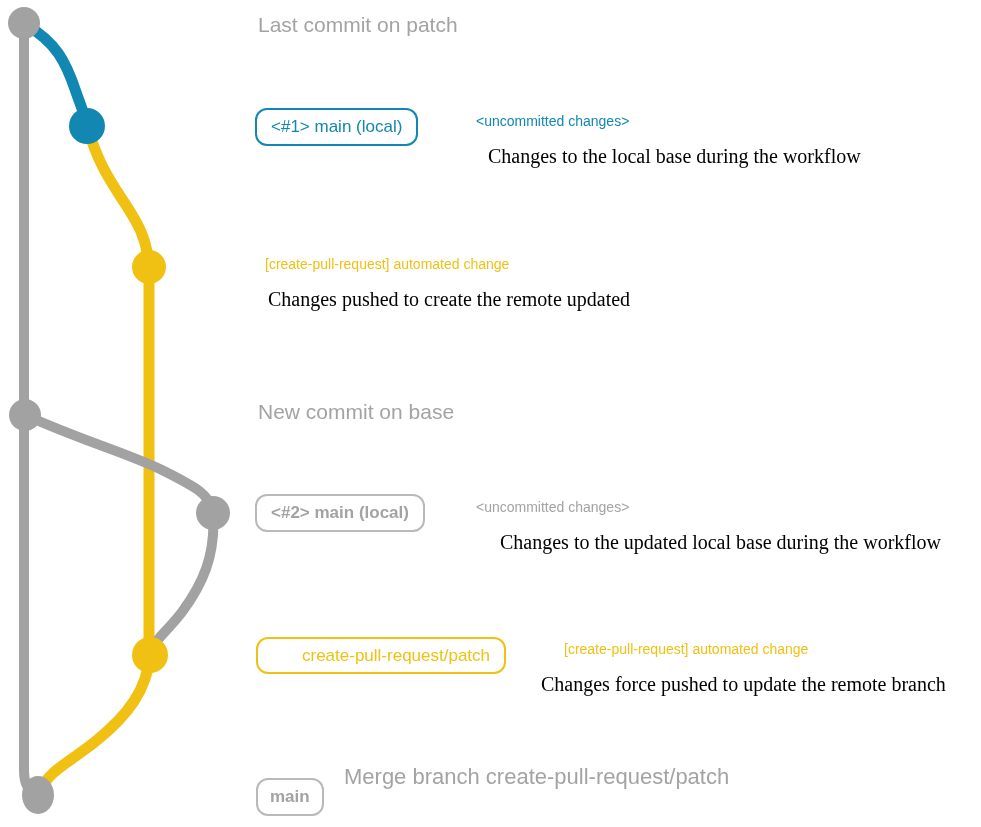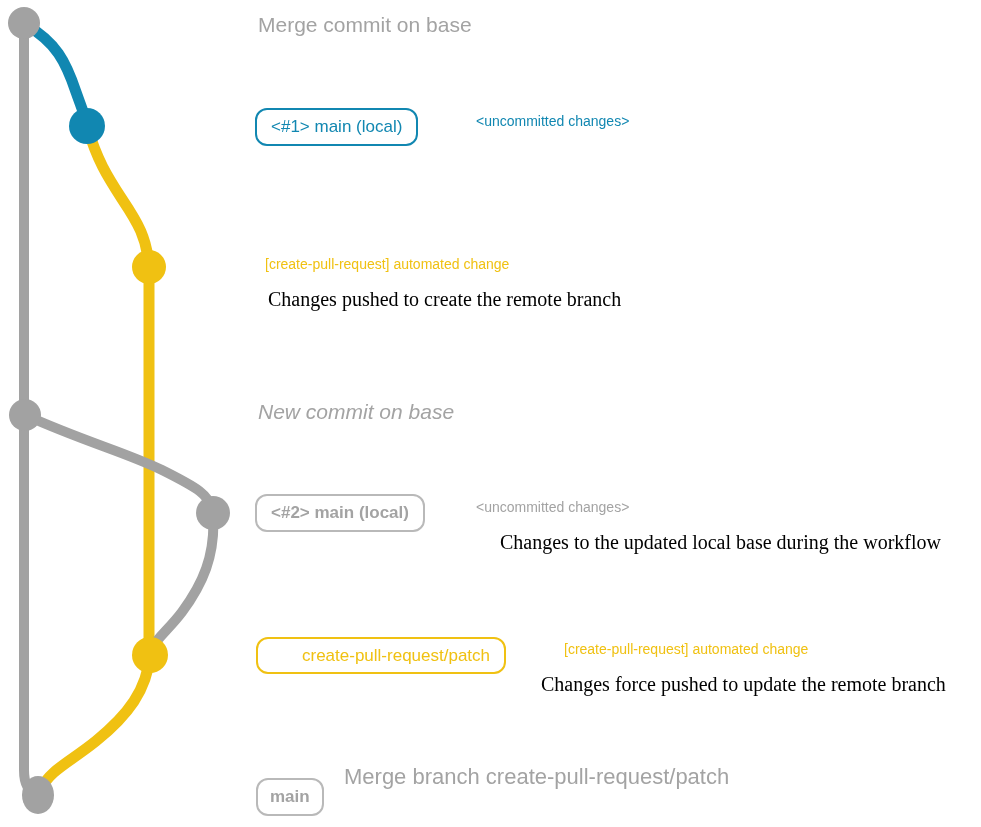--- a/index.html
+++ b/index.html
@@ -48,31 +48,32 @@
 
     <circle cx="24" cy="23" r="16" fill="var(--gray)"></circle>
     <circle cx="25" cy="415" r="16" fill="var(--gray)"></circle>
     <circle cx="213" cy="513" r="17" fill="var(--gray)"></circle>
     <circle cx="87" cy="126" r="18" fill="var(--blue)"></circle>
     <circle cx="149" cy="267" r="17" fill="var(--yellow)"></circle>
     <circle cx="150" cy="655" r="18" fill="var(--yellow)"></circle>
     <ellipse cx="38" cy="795" rx="16" ry="19" fill="var(--gray)"></ellipse>
   </svg>
 
-  <div class="lbl gray-text" style="left:258px;top:13px;">Merge commit on base</div>
+  <div class="lbl gray-text" style="left:258px;top:13px;">Last commit on patch</div>
 
   <div class="badge blue-badge" style="left:255px;top:108px;">
     <span>&lt;#1&gt; main (local)</span>
   </div>
   <div class="heading blue-text" style="left:476px;top:113px;">&lt;uncommitted changes&gt;</div>
+  <div class="desc" style="left:488px;top:145px;">Changes to the local base during the workflow</div>
 
   <div class="heading yellow-text" style="left:253px;top:256px;">[create-pull-request] automated change</div>
-  <div class="desc" style="left:268px;top:288px;">Changes pushed to create the remote branch</div>
+  <div class="desc" style="left:268px;top:288px;">Changes pushed to create the remote updated</div>
 
-  <div class="lbl gray-text" style="left:258px;top:400px;font-style:italic;">New commit on base</div>
+  <div class="lbl gray-text" style="left:258px;top:400px;">New commit on base</div>
 
   <div class="badge gray-badge" style="left:255px;top:494px;">
     <span>&lt;#2&gt; main (local)</span>
   </div>
   <div class="heading" style="left:476px;top:499px;color:var(--text_gray);">&lt;uncommitted changes&gt;</div>
   <div class="desc" style="left:500px;top:531px;">Changes to the updated local base during the workflow</div>
 
   <div class="badge yellow-badge" style="left:256px;top:637px;height:33px;">
     <span>create-pull-request/patch</span>
   </div>

